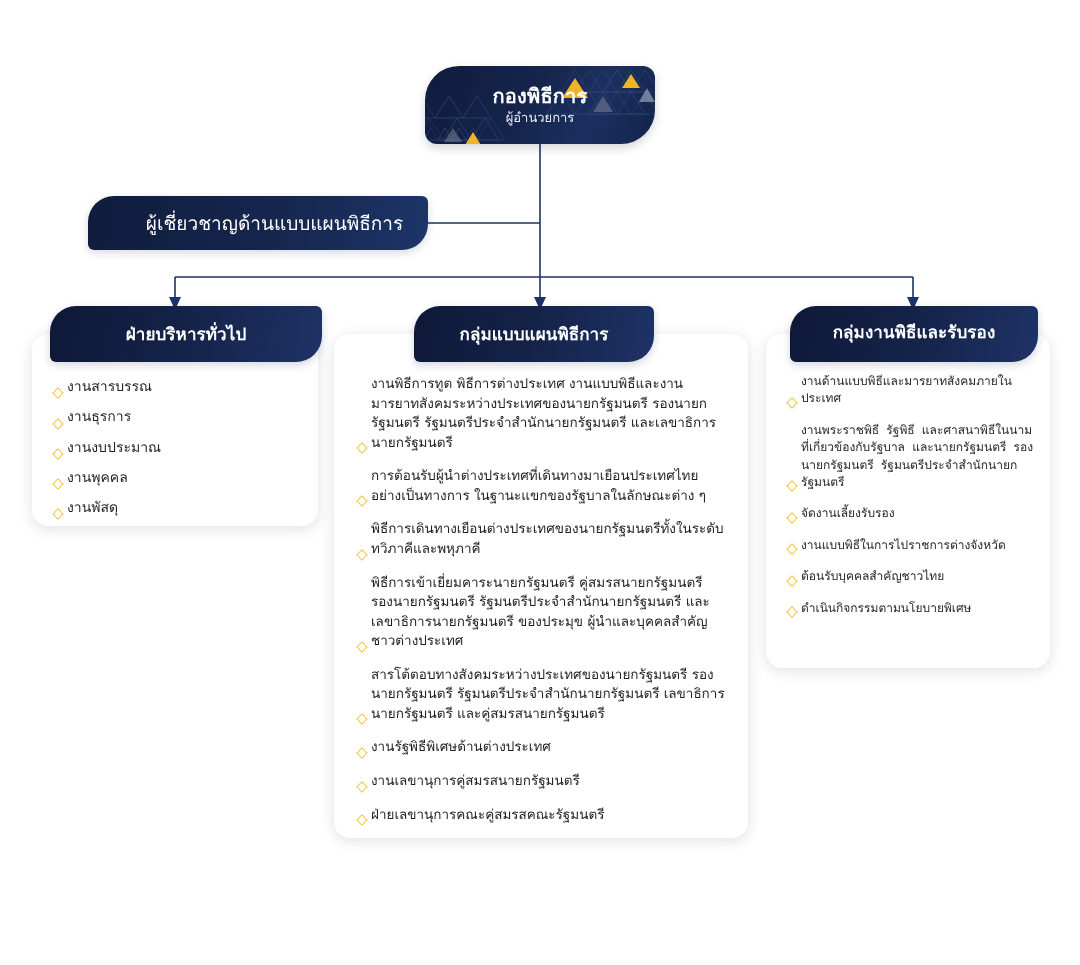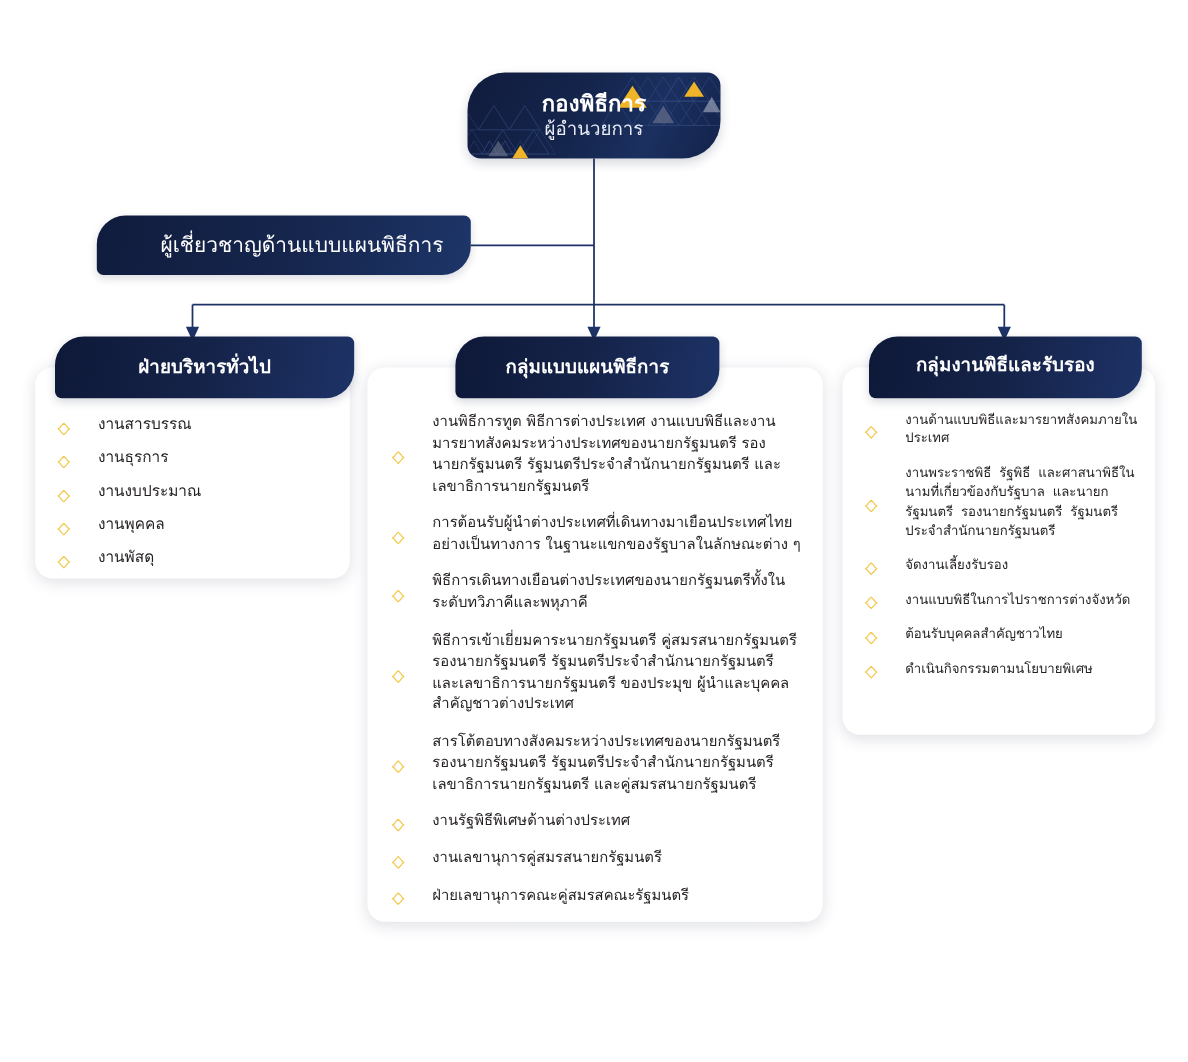--- a/index.html
+++ b/index.html
@@ -47,21 +47,21 @@
   }
   .root-title {
     color: #ffffff;
     font-size: 20px;
     font-weight: bold;
     letter-spacing: .2px;
     line-height: 1.2;
   }
   .root-sub {
     color: #e9edf7;
-    font-size: 17px;
+    font-size: 13px;
     font-weight: normal;
     line-height: 1.2;
   }
 
   
   .specialist-bar {
     position: absolute;
     left: 88px; top: 196px;
     width: 340px; height: 54px;
     border-radius: 26px 6px 26px 6px;
@@ -119,22 +119,22 @@
     left: 0; right: 0;
     top: 40px;
     padding: 0 18px 0 20px;
   }
   #col-left .col-body   { top: 42px; }
   #col-middle .col-body { top: 40px; padding: 0 20px 0 22px; }
   #col-right .col-body  { top: 40px; padding: 0 14px 0 20px; }
 
   .bullet-item {
     display: flex;
-    align-items: center;
-    gap: 25px;
+    align-items: flex-end;
+    gap: 3px;
     color: #231f20;
     line-height: 1.45;
   }
   #col-left .bullet-item   { font-size: 14px; margin-bottom: 10px; }
   #col-middle .bullet-item { font-size: 13.5px; margin-bottom: 14px; }
   #col-right .bullet-item  { font-size: 12px; margin-bottom: 14px; }
 
   .bullet-item .bullet-icon {
     flex: 0 0 auto;
     width: 12px; height: 12px;

